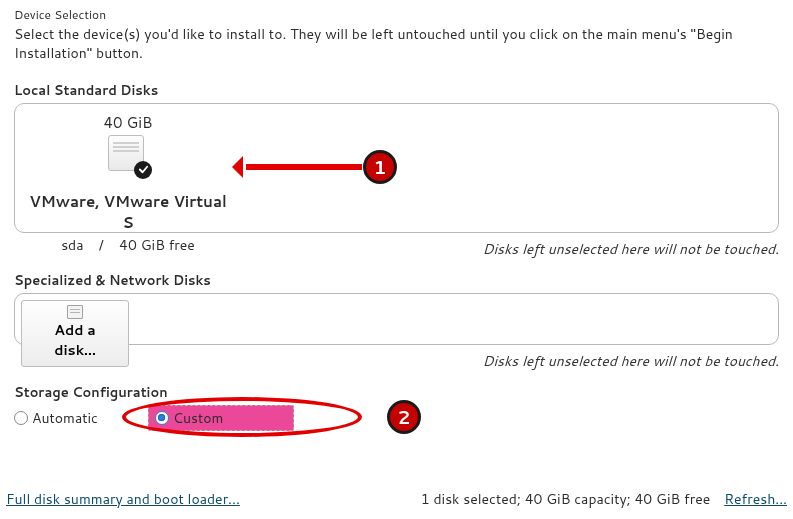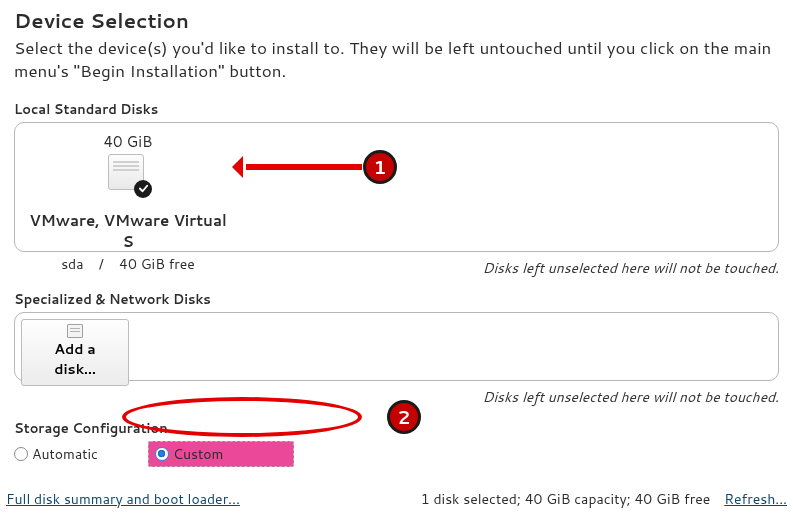--- a/index.html
+++ b/index.html
@@ -7,26 +7,26 @@
     font-family: "Cantarell", "DejaVu Sans", "Segoe UI", sans-serif;
     font-size: 14px;
     color: #2c2c2c;
     background: #ffffff;
     width: 793px;
     height: 519px;
     padding: 6px 14px 10px 14px;
     position: relative;
   }
   .section-title {
-    font-weight: 700;
-    font-size: 20px;
+    font-weight: 400;
+    font-size: 12px;
     margin-bottom: 2px;
   }
   .section-desc {
-    font-size: 17px;
+    font-size: 14px;
     line-height: 1.35;
     margin-bottom: 18px;
     max-width: 760px;
   }
   .subheader {
     font-weight: 700;
     font-size: 13px;
     margin-bottom: 4px;
   }
   .panel {
@@ -76,21 +76,21 @@
   .check-badge svg { width: 11px; height: 11px; }
   .disk-name { font-weight: 700; font-size: 15px; margin-top: 16px; }
   .disk-meta { font-size: 14px; color: #2c2c2c; margin-top: 2px; }
   .note-right {
     text-align: right;
     font-style: italic;
     color: #333;
     font-size: 14px;
     margin: 6px 0 12px;
   }
-  .net-panel { padding: 6px; height: 69px; }
+  .net-panel { padding: 6px; height: 52px; }
   .add-disk-btn {
     border: 1px solid #bcbcbc;
     border-radius: 3px;
     background: linear-gradient(#fefefe, #ececec);
     padding: 4px 10px 6px;
     width: 108px;
     cursor: pointer;
     font: inherit;
     text-align: center;
   }

